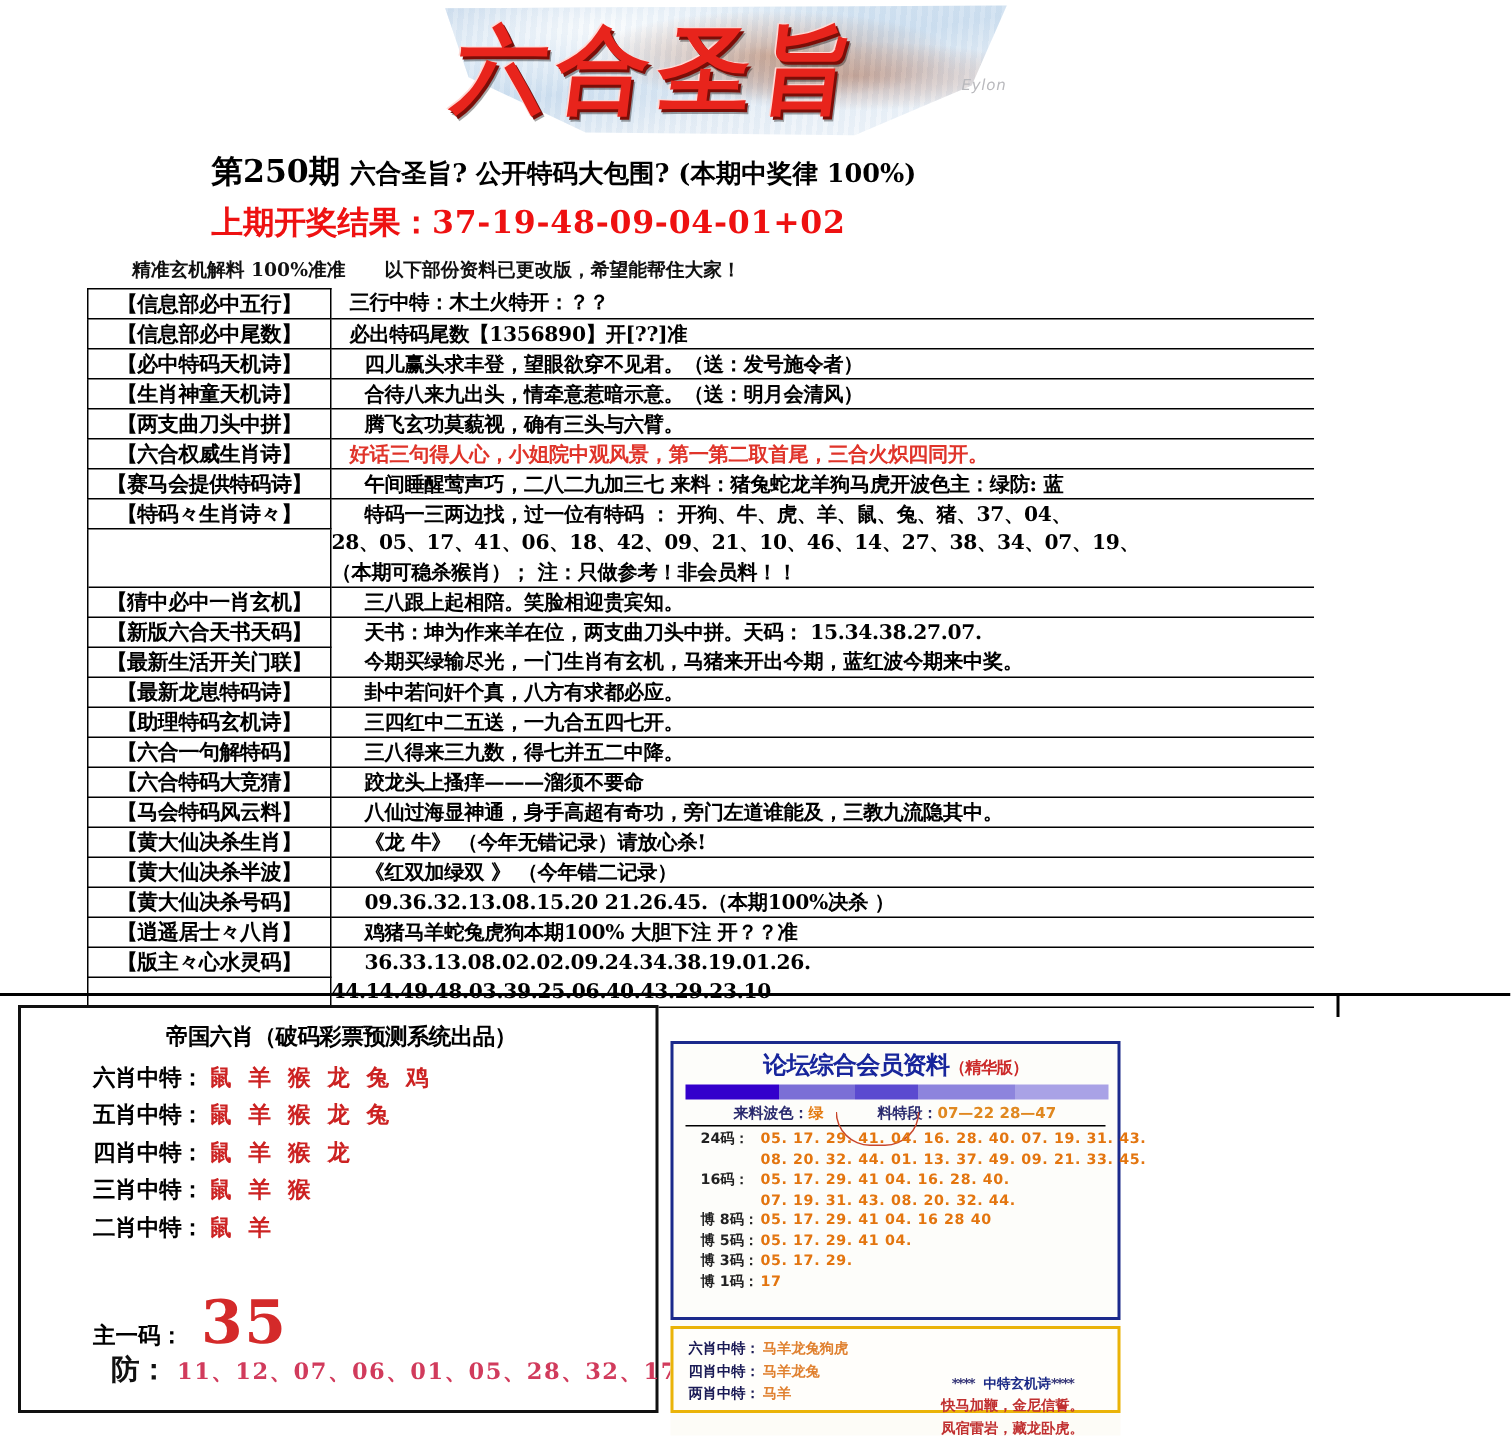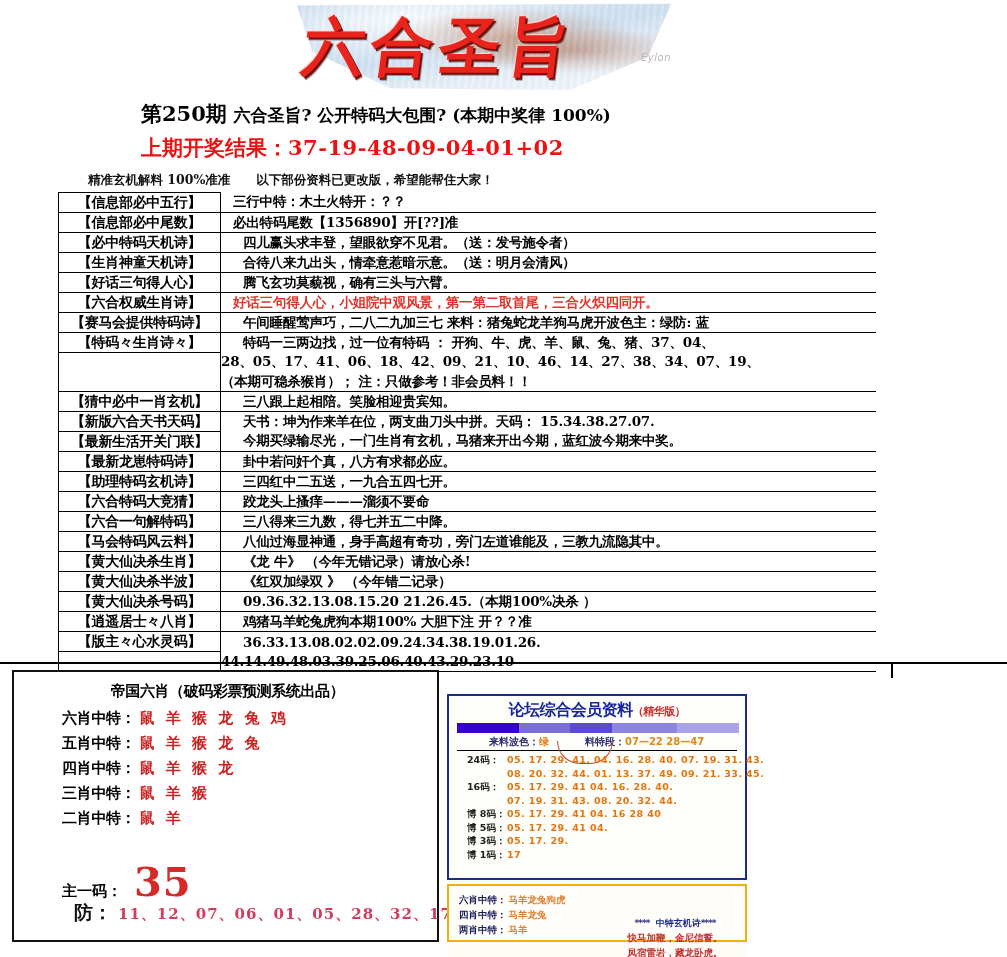--- a/index.html
+++ b/index.html
@@ -397,21 +397,21 @@
       </tr>
       <tr>
         <td class="lbl-cell">【必中特码天机诗】</td>
         <td class="val-cell"><span class="ind"></span><span>四儿赢头求丰登，望眼欲穿不见君。（送：发号施令者）</span></td>
       </tr>
       <tr>
         <td class="lbl-cell">【生肖神童天机诗】</td>
         <td class="val-cell"><span class="ind"></span><span>合待八来九出头，情牵意惹暗示意。（送：明月会清风）</span></td>
       </tr>
       <tr>
-        <td class="lbl-cell">【好话三句得人心】</td>
+        <td class="lbl-cell">【两支曲刀头中拼】</td>
         <td class="val-cell"><span class="ind"></span><span>腾飞玄功莫藐视，确有三头与六臂。</span></td>
       </tr>
       <tr>
         <td class="lbl-cell">【六合权威生肖诗】</td>
         <td class="val-cell red"><span class="ind-s"></span><span>好话三句得人心，小姐院中观风景，第一第二取首尾，三合火炽四同开。</span></td>
       </tr>
       <tr>
         <td class="lbl-cell">【赛马会提供特码诗】</td>
         <td class="val-cell"><span class="ind"></span><span>午间睡醒莺声巧，二八二九加三七 来料：猪兔蛇龙羊狗马虎开波色主：绿防: 蓝</span></td>
       </tr>
@@ -441,26 +441,26 @@
       </tr>
       <tr>
         <td class="lbl-cell">【最新龙崽特码诗】</td>
         <td class="val-cell"><span class="ind"></span><span>卦中若问奸个真，八方有求都必应。</span></td>
       </tr>
       <tr>
         <td class="lbl-cell">【助理特码玄机诗】</td>
         <td class="val-cell"><span class="ind"></span><span>三四红中二五送，一九合五四七开。</span></td>
       </tr>
       <tr>
+        <td class="lbl-cell">【六合一句解特码】</td>
+        <td class="val-cell"><span class="ind"></span><span>三八得来三九数，得七并五二中降。</span></td>
+      </tr>
+      <tr>
         <td class="lbl-cell">【六合特码大竞猜】</td>
         <td class="val-cell"><span class="ind"></span><span>跤龙头上搔痒———溜须不要命</span></td>
-      </tr>
-      <tr>
-        <td class="lbl-cell">【六合一句解特码】</td>
-        <td class="val-cell"><span class="ind"></span><span>三八得来三九数，得七并五二中降。</span></td>
       </tr>
       <tr>
         <td class="lbl-cell">【马会特码风云料】</td>
         <td class="val-cell"><span class="ind"></span><span>八仙过海显神通，身手高超有奇功，旁门左道谁能及，三教九流隐其中。</span></td>
       </tr>
       <tr>
         <td class="lbl-cell">【黄大仙决杀生肖】</td>
         <td class="val-cell"><span class="ind"></span><span>《龙 牛》     （今年无错记录）请放心杀!</span></td>
       </tr>
       <tr>

